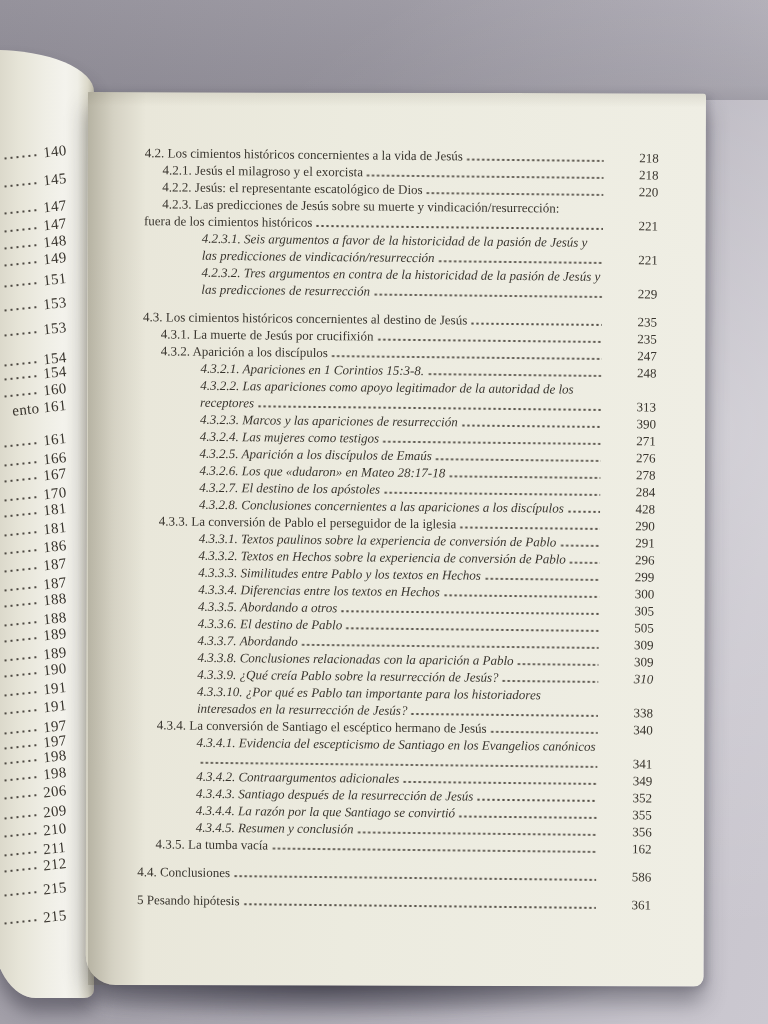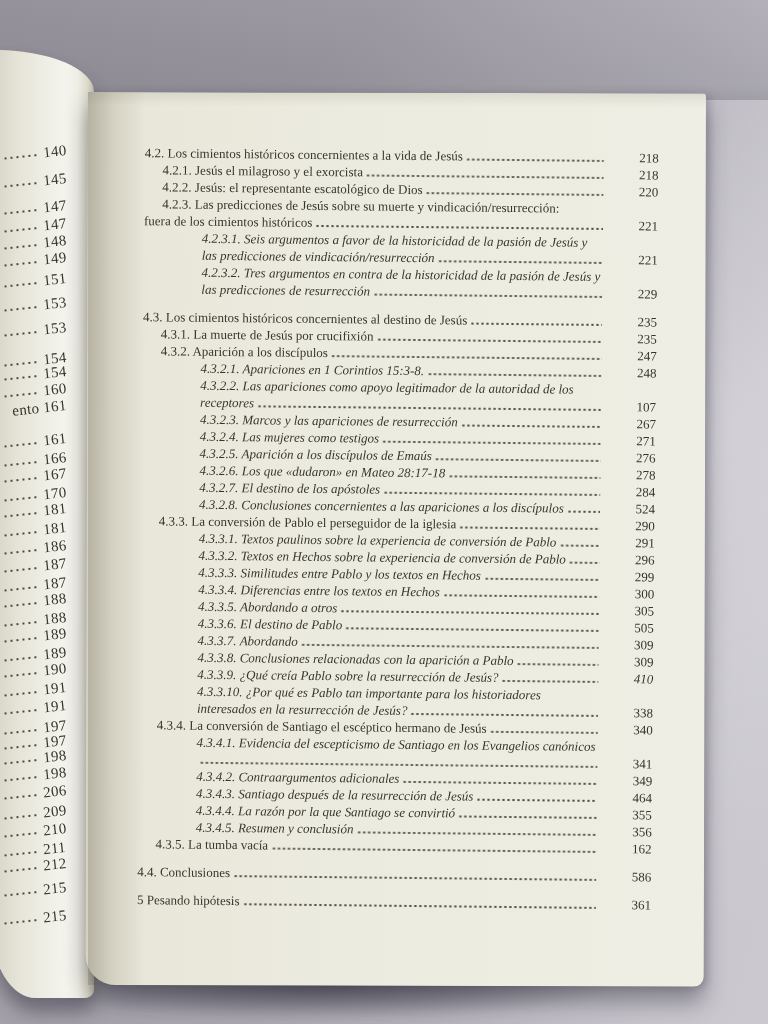--- a/index.html
+++ b/index.html
@@ -173,28 +173,28 @@
             <span class="rowtext">4.3.2.1. Apariciones en 1 Corintios 15:3-8.</span>
             <span class="dots"></span>
             <span class="pagenum">248</span>
           </div>
         </div>
         <div class="entry l3 italic">
           <div class="plain first">4.3.2.2. Las apariciones como apoyo legitimador de la autoridad de los</div>
           <div class="row cont">
             <span class="rowtext">receptores</span>
             <span class="dots"></span>
-            <span class="pagenum">107</span>
+            <span class="pagenum">313</span>
           </div>
         </div>
         <div class="entry l3 italic">
           <div class="row">
             <span class="rowtext">4.3.2.3. Marcos y las apariciones de resurrección</span>
             <span class="dots"></span>
-            <span class="pagenum">267</span>
+            <span class="pagenum">390</span>
           </div>
         </div>
         <div class="entry l3 italic">
           <div class="row">
             <span class="rowtext">4.3.2.4. Las mujeres como testigos</span>
             <span class="dots"></span>
             <span class="pagenum">271</span>
           </div>
         </div>
         <div class="entry l3 italic">
@@ -215,21 +215,21 @@
           <div class="row">
             <span class="rowtext">4.3.2.7. El destino de los apóstoles</span>
             <span class="dots"></span>
             <span class="pagenum">284</span>
           </div>
         </div>
         <div class="entry l3 italic">
           <div class="row">
             <span class="rowtext">4.3.2.8. Conclusiones concernientes a las apariciones a los discípulos</span>
             <span class="dots"></span>
-            <span class="pagenum">524</span>
+            <span class="pagenum">428</span>
           </div>
         </div>
         <div class="entry l2">
           <div class="row">
             <span class="rowtext">4.3.3. La conversión de Pablo el perseguidor de la iglesia</span>
             <span class="dots"></span>
             <span class="pagenum">290</span>
           </div>
         </div>
         <div class="entry l3 italic">
@@ -285,21 +285,21 @@
           <div class="row">
             <span class="rowtext">4.3.3.8. Conclusiones relacionadas con la aparición a Pablo</span>
             <span class="dots"></span>
             <span class="pagenum">309</span>
           </div>
         </div>
         <div class="entry l3 italic page-italic">
           <div class="row">
             <span class="rowtext">4.3.3.9. ¿Qué creía Pablo sobre la resurrección de Jesús?</span>
             <span class="dots"></span>
-            <span class="pagenum">410</span>
+            <span class="pagenum">310</span>
           </div>
         </div>
         <div class="entry l3 italic">
           <div class="plain first">4.3.3.10. ¿Por qué es Pablo tan importante para los historiadores</div>
           <div class="row cont">
             <span class="rowtext">interesados en la resurrección de Jesús?</span>
             <span class="dots"></span>
             <span class="pagenum">338</span>
           </div>
         </div>
@@ -322,21 +322,21 @@
           <div class="row">
             <span class="rowtext">4.3.4.2. Contraargumentos adicionales</span>
             <span class="dots"></span>
             <span class="pagenum">349</span>
           </div>
         </div>
         <div class="entry l3 italic">
           <div class="row">
             <span class="rowtext">4.3.4.3. Santiago después de la resurrección de Jesús</span>
             <span class="dots"></span>
-            <span class="pagenum">464</span>
+            <span class="pagenum">352</span>
           </div>
         </div>
         <div class="entry l3 italic">
           <div class="row">
             <span class="rowtext">4.3.4.4. La razón por la que Santiago se convirtió</span>
             <span class="dots"></span>
             <span class="pagenum">355</span>
           </div>
         </div>
         <div class="entry l3 italic">

